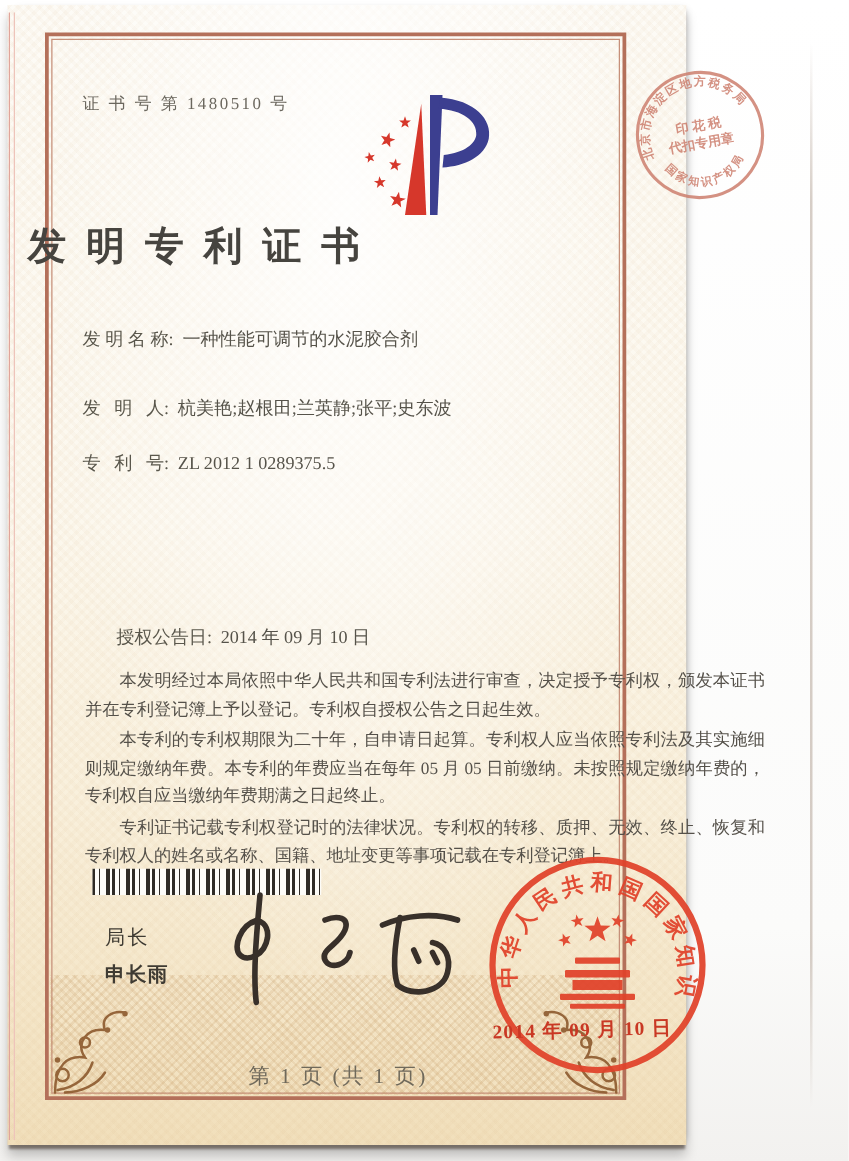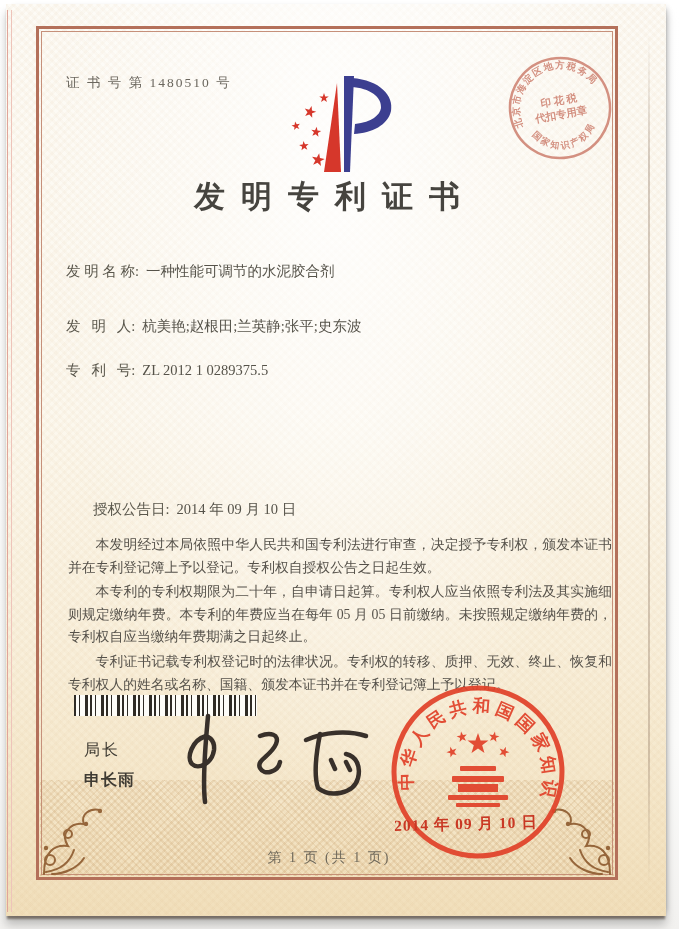--- a/index.html
+++ b/index.html
@@ -5,21 +5,21 @@
   html,body{margin:0;padding:0;}
   body{
     width:679px;height:929px;overflow:hidden;
     background:#fdfdfd;
     font-family:"Liberation Serif","DejaVu Serif",serif;
     position:relative;
   }
   .photo{position:absolute;inset:0;background:linear-gradient(180deg,#ffffff 0%,#fbfbfa 80%,#f2f1ef 100%);}
   
   .paper{
-    position:absolute;left:6px;top:4px;width:660px;height:912px;
+    position:absolute;left:6px;top:4px;width:543px;height:912px;
     background:
       radial-gradient(ellipse at 50% 18%, rgba(255,255,255,.85), rgba(255,255,255,0) 62%),
       repeating-linear-gradient(45deg, rgba(210,170,118,.05) 0 3px, rgba(0,0,0,0) 3px 6px),
       repeating-linear-gradient(-45deg, rgba(210,170,118,.05) 0 3px, rgba(0,0,0,0) 3px 6px),
       linear-gradient(180deg,#fdfbf6 0%,#fcf8ee 45%,#f9f0dc 70%,#f4e5c6 90%,#f1dfbb 100%);
     box-shadow:0 4px 2px -1px rgba(80,68,58,.65), 0 9px 9px rgba(0,0,0,.22), 4px 0 6px -4px rgba(0,0,0,.25);
   }
   .paper::before{ 
     content:"";position:absolute;left:1px;top:6px;bottom:4px;width:3px;
     border-left:1px solid #e0a49a;border-right:1px solid #eec4ba;
@@ -32,42 +32,42 @@
   .texture-band{position:absolute;left:34px;right:52px;bottom:40px;height:96px;
     background:
       repeating-linear-gradient(45deg, rgba(186,138,80,.14) 0 2px, rgba(0,0,0,0) 2px 5px),
       repeating-linear-gradient(-45deg, rgba(186,138,80,.14) 0 2px, rgba(0,0,0,0) 2px 5px);}
   .flourish{position:absolute;bottom:38px;width:74px;height:74px;opacity:.9;}
   .flourish.left{left:32px;}
   .flourish.right{right:50px;transform:scaleX(-1);}
   
   .certnum{position:absolute;left:60px;top:70px;font-size:13.5px;color:#6b675e;letter-spacing:2px;}
   .logo{position:absolute;left:268px;top:66px;width:134px;height:110px;}
-  .title{position:absolute;left:0;right:18px;top:172px;text-align:center;
+  .title{position:absolute;left:0;right:18px;top:172px;text-align:left;
     font-size:31px;font-weight:600;color:#46443f;letter-spacing:16px;padding-left:16px;}
   .field{position:absolute;left:60px;right:50px;font-size:14.5px;color:#5a574c;white-space:pre;}
   .flabel{color:#5a574c;}
   .fvalue{margin-left:7px;color:#56534a;}
   .f0{top:258px;} .f1{top:313px;} .f2{top:357px;} .f3{top:403px;} .f4{top:448px;} .f5{top:496px;margin-left:27px;}
   .body-text{position:absolute;left:60px;width:548px;top:528px;font-size:13.8px;line-height:22.6px;color:#55514a;text-align:justify;}
   .body-text p{margin:2px;text-indent:2em;}
   .barcode{position:absolute;left:68px;top:691px;width:183px;height:21px;
     background:
       repeating-linear-gradient(90deg,#2f2b25 0 2px,rgba(0,0,0,0) 2px 5px,#2f2b25 5px 6px,rgba(0,0,0,0) 6px 11px,#2f2b25 11px 14px,rgba(0,0,0,0) 14px 16px),
       #fdfcf8;}
   .sig-title{position:absolute;left:78px;top:736px;font-size:16px;color:#3f3b33;
     font-family:Liberation Sans, sans-serif;letter-spacing:2px;}
   .sig-name{position:absolute;left:78px;top:766px;font-size:16px;color:#3f3b33;
     font-family:"Liberation Sans","DejaVu Sans",sans-serif;letter-spacing:1px;font-weight:bold;}
   .signature-svg{position:absolute;left:162px;top:702px;width:215px;height:108px;}
   .seal-main{position:absolute;left:382px;top:678px;width:180px;height:180px;opacity:.93;}
   .seal-date{position:absolute;left:388px;top:810px;font-size:15.5px;font-weight:600;color:#c93824;
     letter-spacing:1px;transform:rotate(-1.5deg);white-space:pre;}
   .seal-tax{position:absolute;left:498px;top:48px;width:112px;height:112px;transform:rotate(-10deg);opacity:.85;}
-  .footer{position:absolute;left:30px;right:44px;top:845px;text-align:center;font-size:14px;color:#6f695b;letter-spacing:2px;}
+  .footer{position:absolute;left:30px;right:44px;top:845px;text-align:center;font-size:17px;color:#6f695b;letter-spacing:2px;}
 </style>
 </head>
 <body>
 
 <div class="photo">
   <div class="paper">
 
     <div class="frame"></div>
     <div class="texture-band"></div>
     <div class="edge-artifact"></div>
@@ -122,21 +122,21 @@
     <div class="title">发明专利证书</div>
 
     <div class="field f1"><span class="flabel">发   明   人:</span><span class="fvalue">杭美艳;赵根田;兰英静;张平;史东波</span></div>
     <div class="field f0"><span class="flabel">发 明 名 称:</span><span class="fvalue">一种性能可调节的水泥胶合剂</span></div>
     <div class="field f2"><span class="flabel">专   利   号:</span><span class="fvalue">ZL 2012 1 0289375.5</span></div>
     <div class="field f5"><span class="flabel">授权公告日:</span><span class="fvalue">2014 年 09 月 10 日</span></div>
 
     <div class="body-text">
       <p>本发明经过本局依照中华人民共和国专利法进行审查，决定授予专利权，颁发本证书并在专利登记簿上予以登记。专利权自授权公告之日起生效。</p>
       <p>本专利的专利权期限为二十年，自申请日起算。专利权人应当依照专利法及其实施细则规定缴纳年费。本专利的年费应当在每年 05 月 05 日前缴纳。未按照规定缴纳年费的，专利权自应当缴纳年费期满之日起终止。</p>
-      <p>专利证书记载专利权登记时的法律状况。专利权的转移、质押、无效、终止、恢复和专利权人的姓名或名称、国籍、颁发本证书并在专利登记簿上予以登记。</p>
+      <p>专利证书记载专利权登记时的法律状况。专利权的转移、质押、无效、终止、恢复和专利权人的姓名或名称、国籍、地址变更等事项记载在专利登记簿上。</p>
     </div>
 
     <div class="barcode"></div>
 
     <div class="sig-title">局长</div>
     <div class="sig-name">申长雨</div>
 
     <svg class="signature-svg" viewBox="0 0 215 108">
       <g stroke="#38302a" stroke-width="4.5" fill="none" stroke-linecap="round" stroke-linejoin="round">
         <path d="M38,30 C24,34 18,52 24,58 C30,64 44,58 46,44 C47,34 40,28 34,32"></path>

